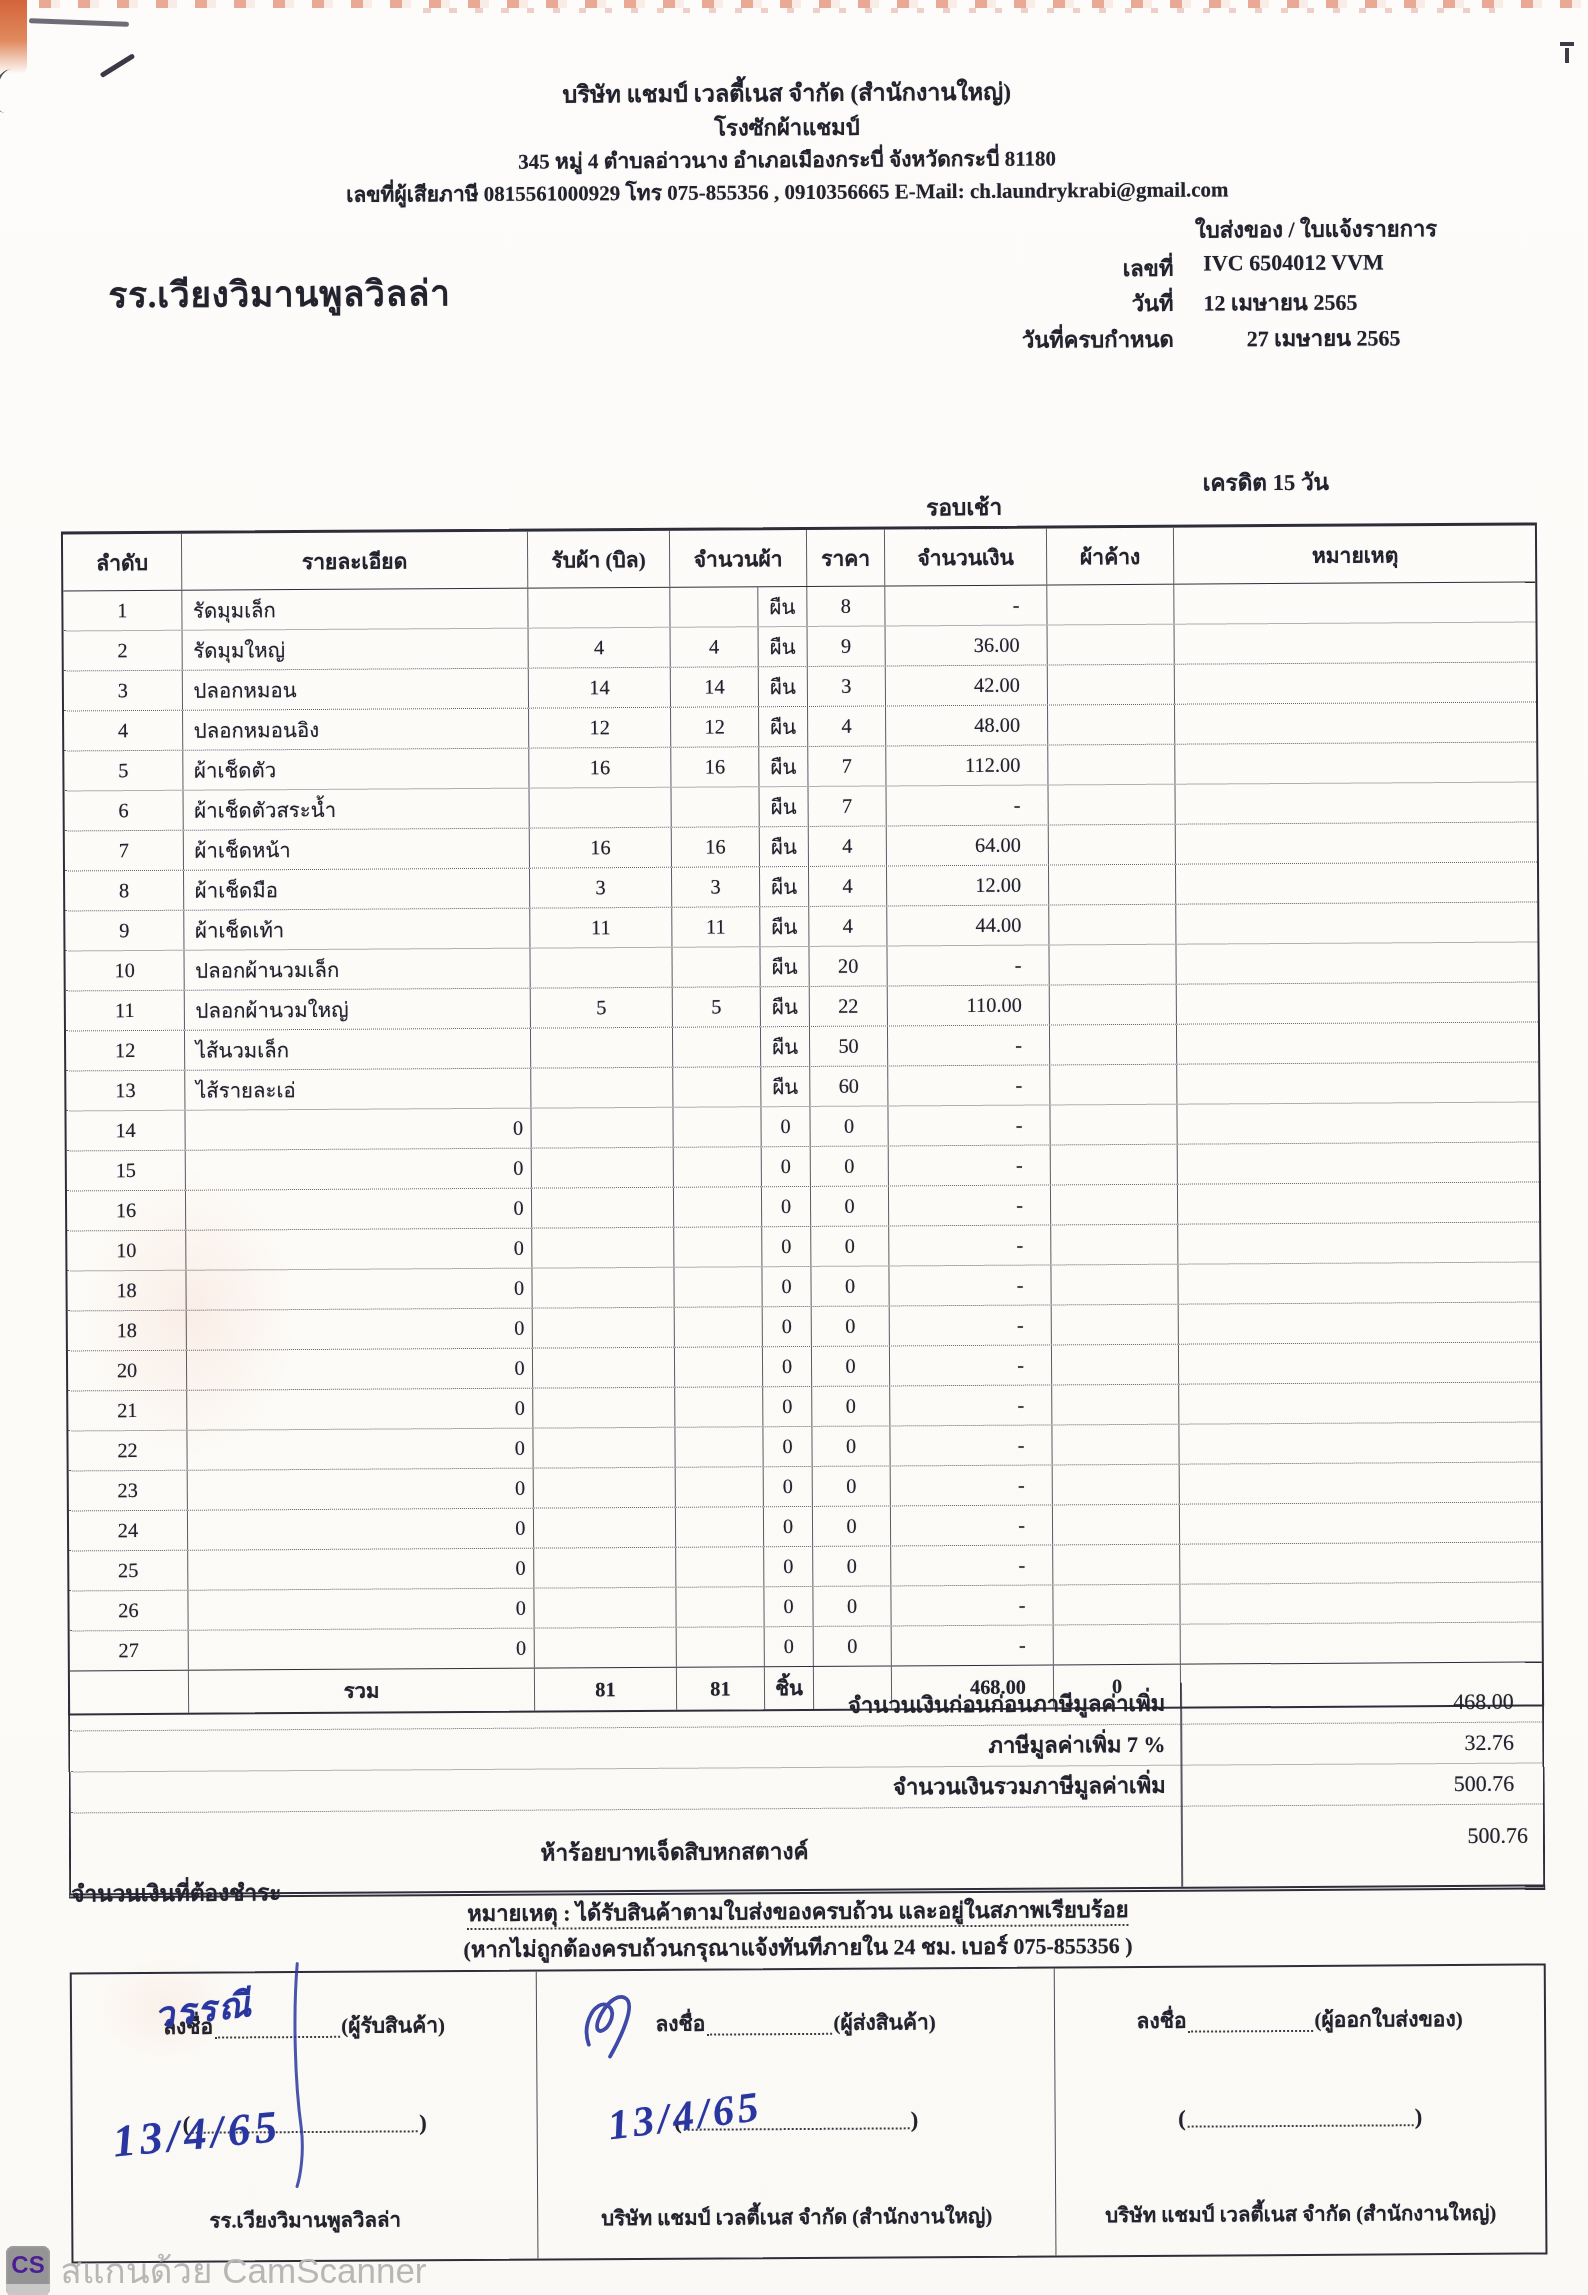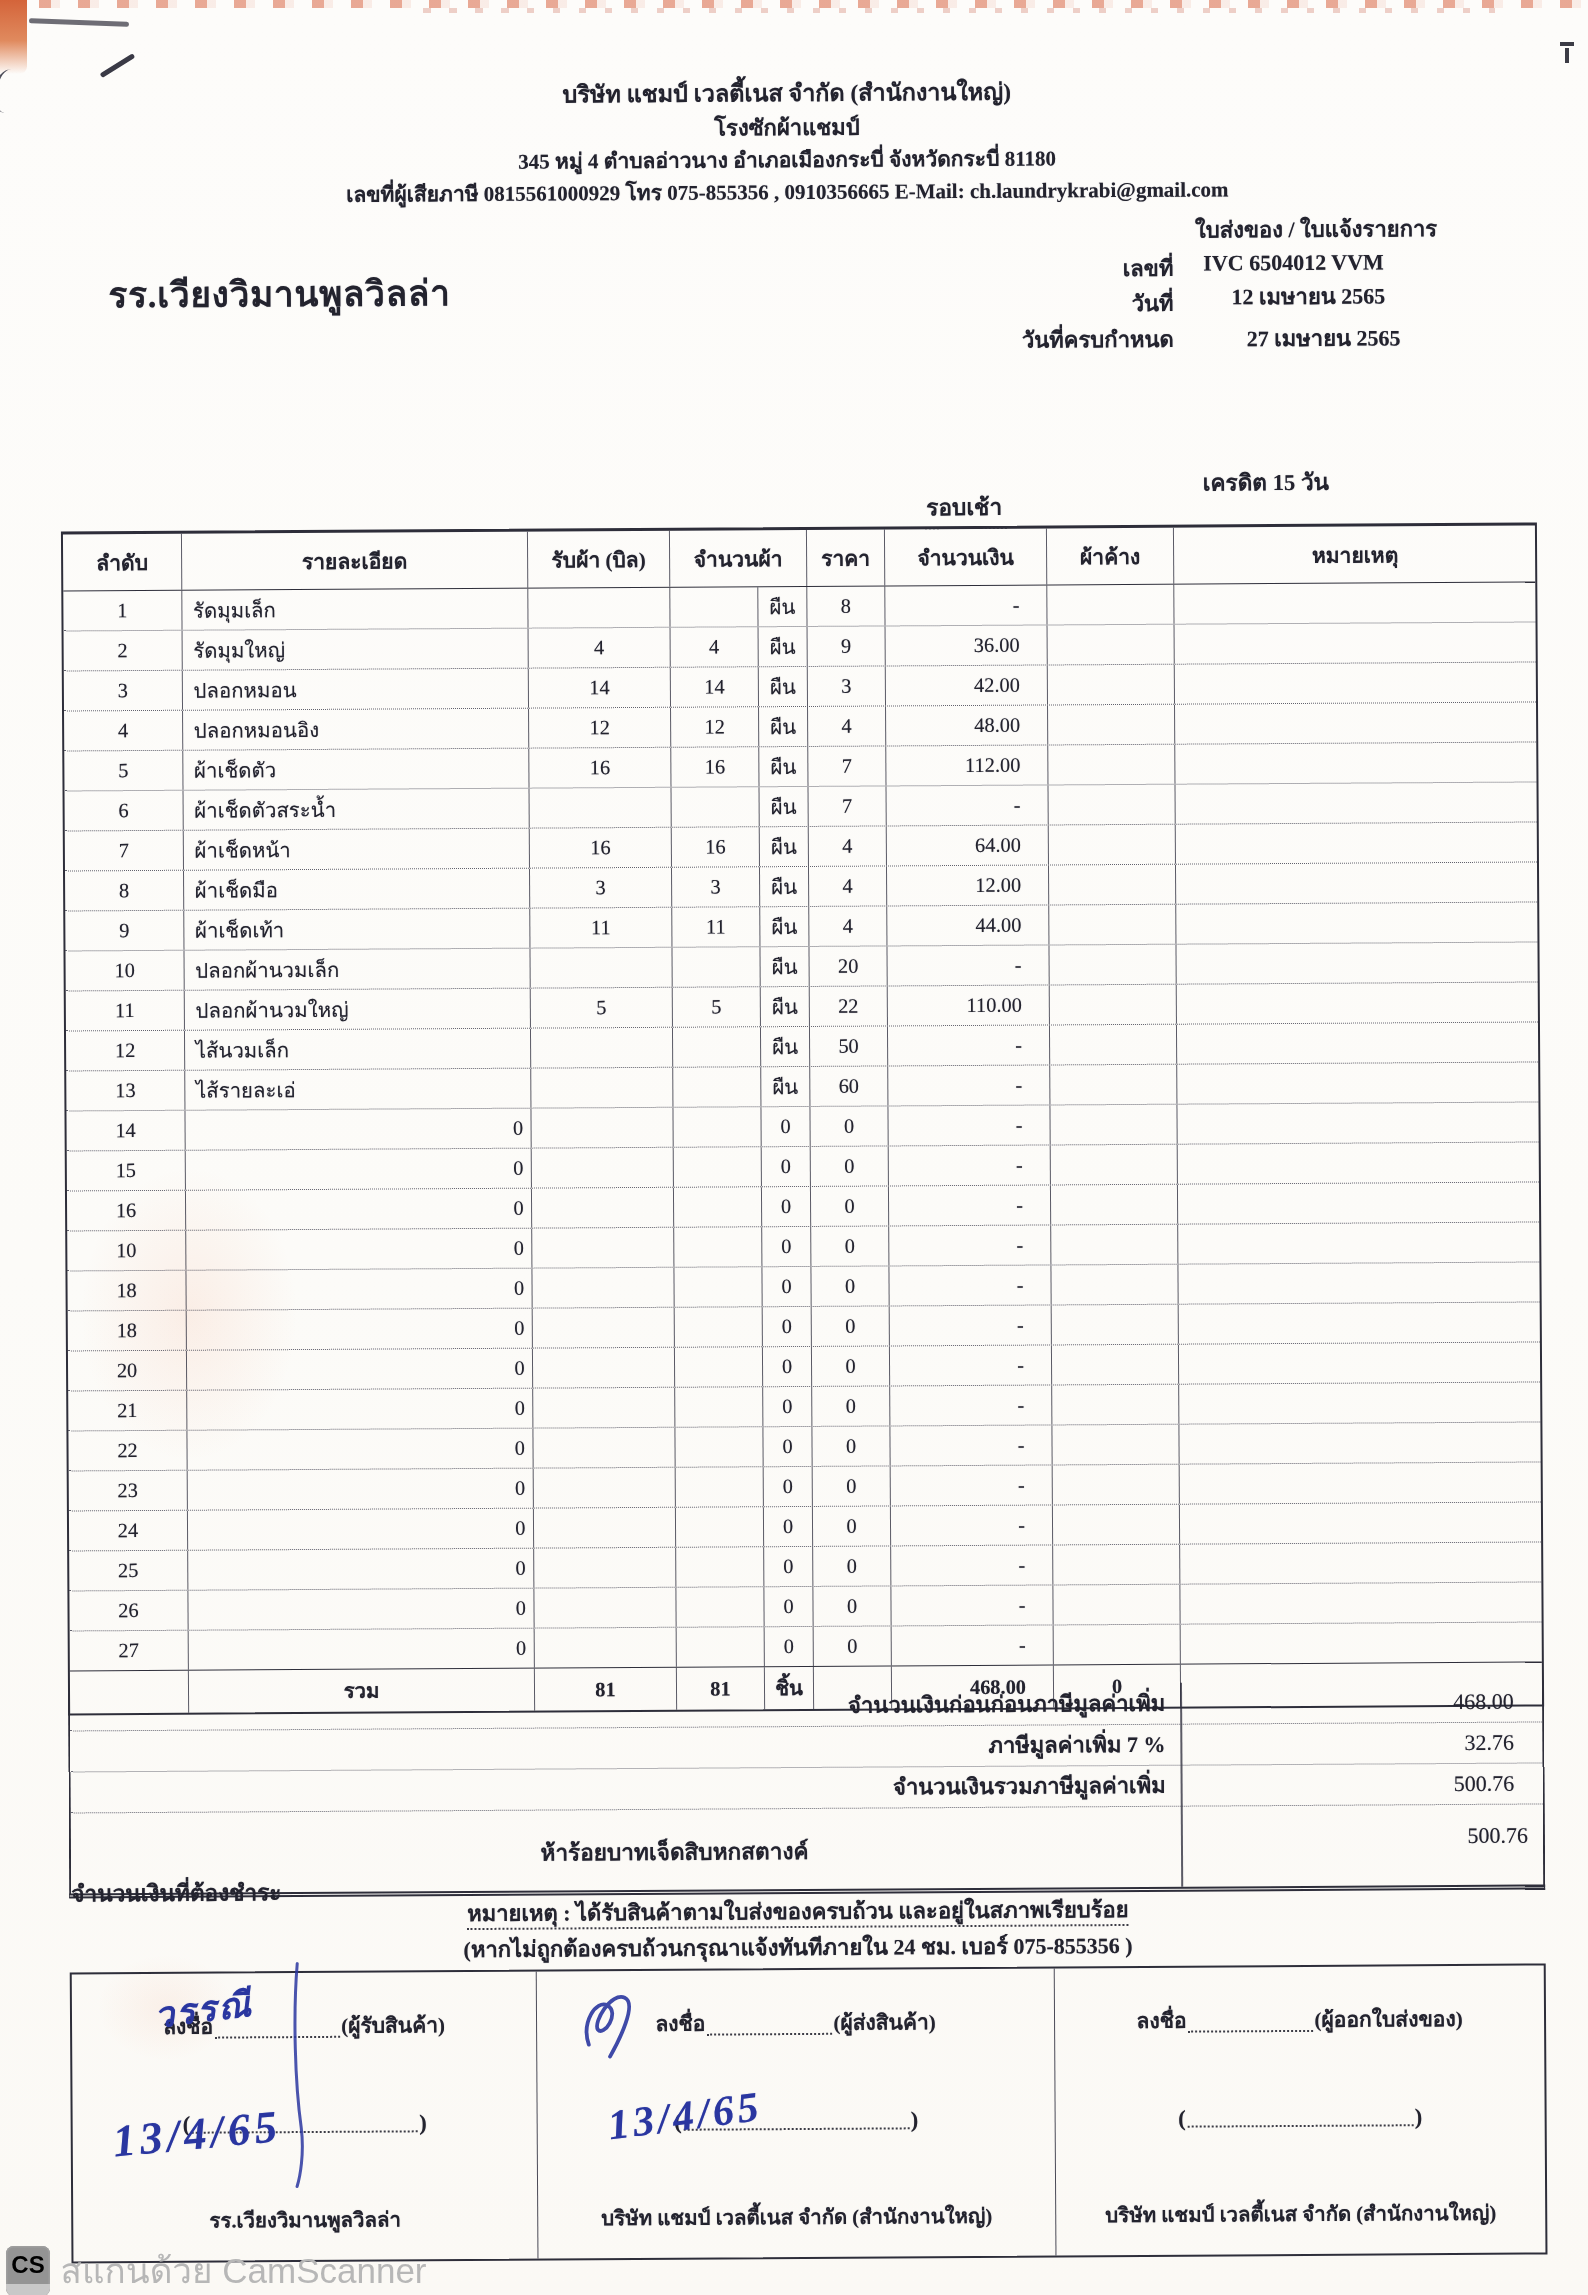--- a/index.html
+++ b/index.html
@@ -90,21 +90,21 @@
   .hw-sig1{left:148px;top:1979px;font-size:35px;transform:rotate(-7deg);letter-spacing:2.3px;}
   .hw-date1{left:106px;top:2105px;font-size:45px;transform:rotate(-5deg);letter-spacing:4.5px;}
   .hw-date2{left:601px;top:2092px;font-size:42px;transform:rotate(-7deg);letter-spacing:3.8px;}
   .hw-tail{left:281px;top:1960px;width:22.6px;height:226px;}
   .hw-squiggle{left:560px;top:1984px;width:83px;height:83px;}
 
   
   .cs-footer{left:6px;top:2243px;display:flex;align-items:center;gap:10.6px;}
   .cs-badge{width:44px;height:50px;background:#949494;border-radius:7.5px;display:flex;flex-direction:column;
             align-items:center;overflow:hidden;box-shadow:0 0 0 1.5px #9e9e9e inset;}
-  .cs-badge .cs-txt{flex:1;display:flex;align-items:center;color:#000000;font-weight:700;font-size:24px;
+  .cs-badge .cs-txt{flex:1;display:flex;align-items:center;color:#4c1d95;font-weight:700;font-size:24px;
             font-family:"Liberation Sans","DejaVu Sans",sans-serif;}
   .cs-badge .cs-strip{width:100%;height:12px;background:#c8c8c8;}
   .cs-text{color:#b7b7b7;font-size:35px;font-family:"Liberation Sans","DejaVu Sans",sans-serif;}
 </style>
 </head>
 <body>
 
 <div class="page">
 
   <div class="abs top-speckle"></div>
@@ -122,21 +122,21 @@
 
     <div class="abs co-name ctr b">บริษัท แชมป์ เวลตี้เนส จำกัด (สำนักงานใหญ่)</div>
     <div class="abs co-branch ctr b">โรงซักผ้าแชมป์</div>
     <div class="abs co-addr ctr b">345 หมู่ 4 ตำบลอ่าวนาง อำเภอเมืองกระบี่ จังหวัดกระบี่ 81180</div>
     <div class="abs co-tax ctr b">เลขที่ผู้เสียภาษี 0815561000929 โทร 075-855356 , 0910356665 E-Mail: ch.laundrykrabi@gmail.com</div>
 
     <div class="abs doc-type b">ใบส่งของ / ใบแจ้งรายการ</div>
     <div class="abs meta-label b" style="left:823px;top:254px;">เลขที่</div>
     <div class="abs meta-value b" style="top:254px;">IVC 6504012 VVM</div>
     <div class="abs meta-label b" style="left:823px;top:289px;">วันที่</div>
-    <div class="abs meta-value b" style="top:283px;margin-left:28px;">12 เมษายน 2565</div>
+    <div class="abs meta-value b" style="top:289px;">12 เมษายน 2565</div>
     <div class="abs meta-label b" style="left:823px;top:325px;">วันที่ครบกำหนด</div>
     <div class="abs meta-value b" style="top:325px;margin-left:43px;">27 เมษายน 2565</div>
     <div class="abs customer b">รร.เวียงวิมานพูลวิลล่า</div>
     <div class="abs credit b">เครดิต 15 วัน</div>
     <div class="abs round b">รอบเช้า</div>
 
     <div class="abs tbl">
       <div class="trow thead">
         <div>ลำดับ</div>
         <div>รายละเอียด</div>

